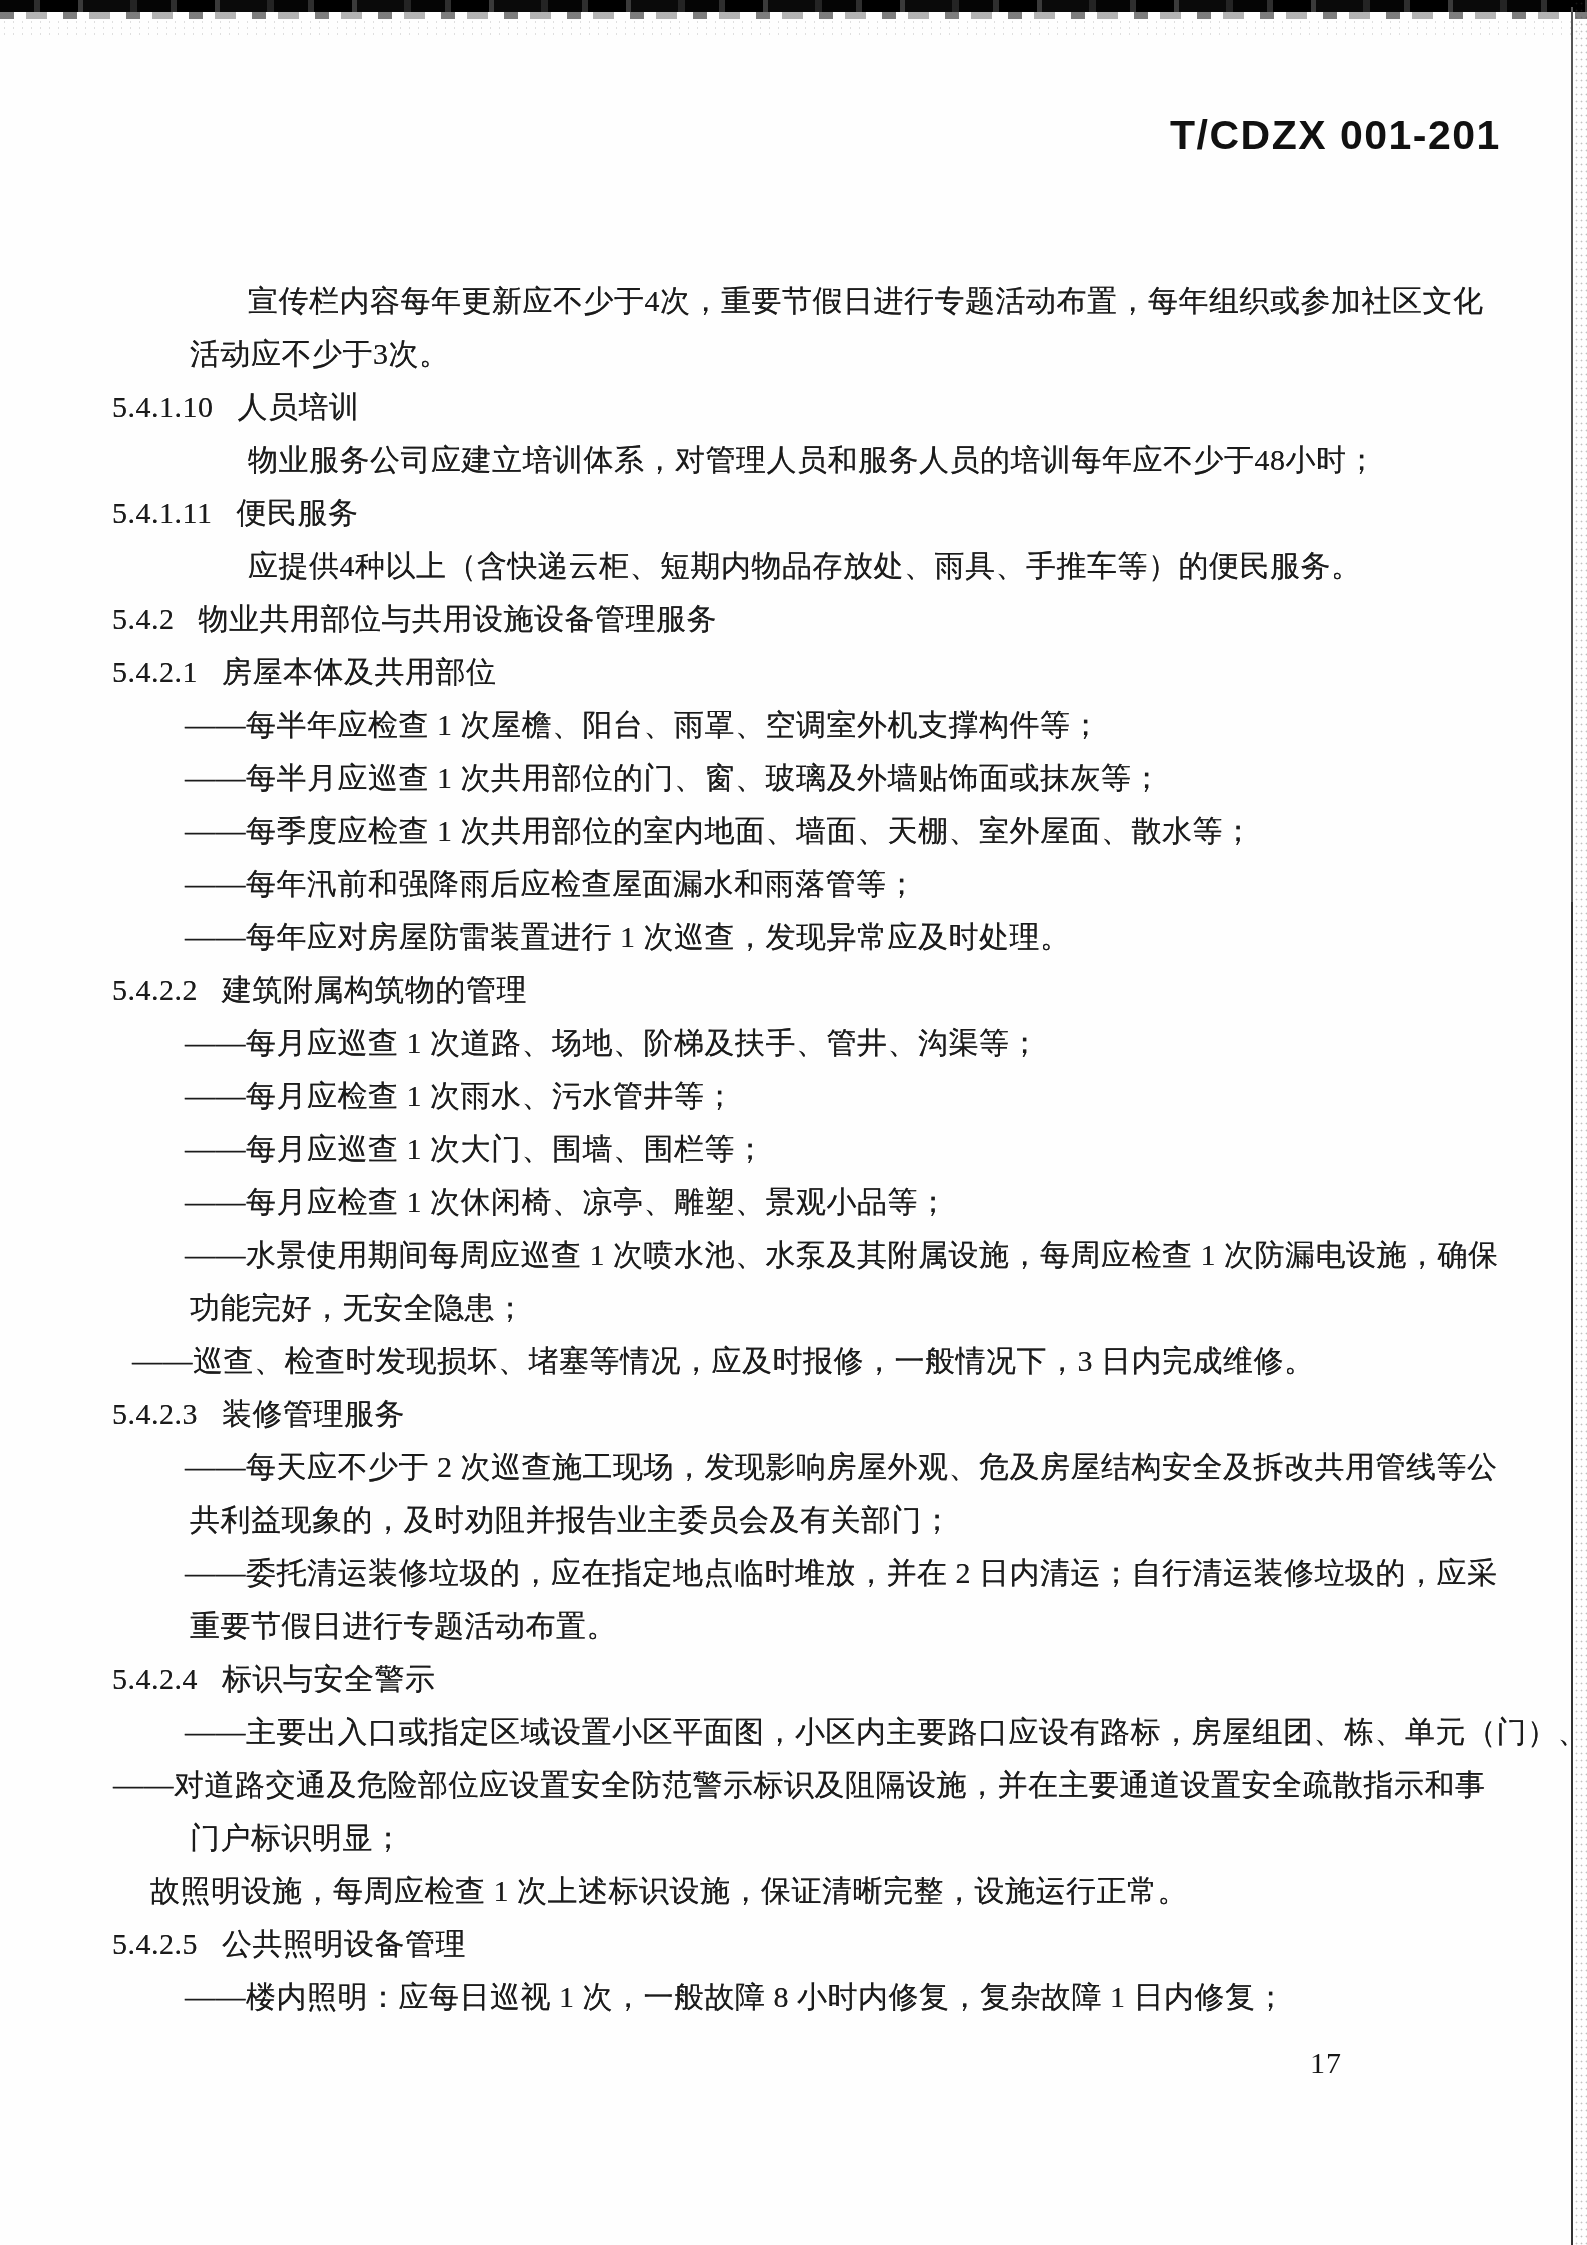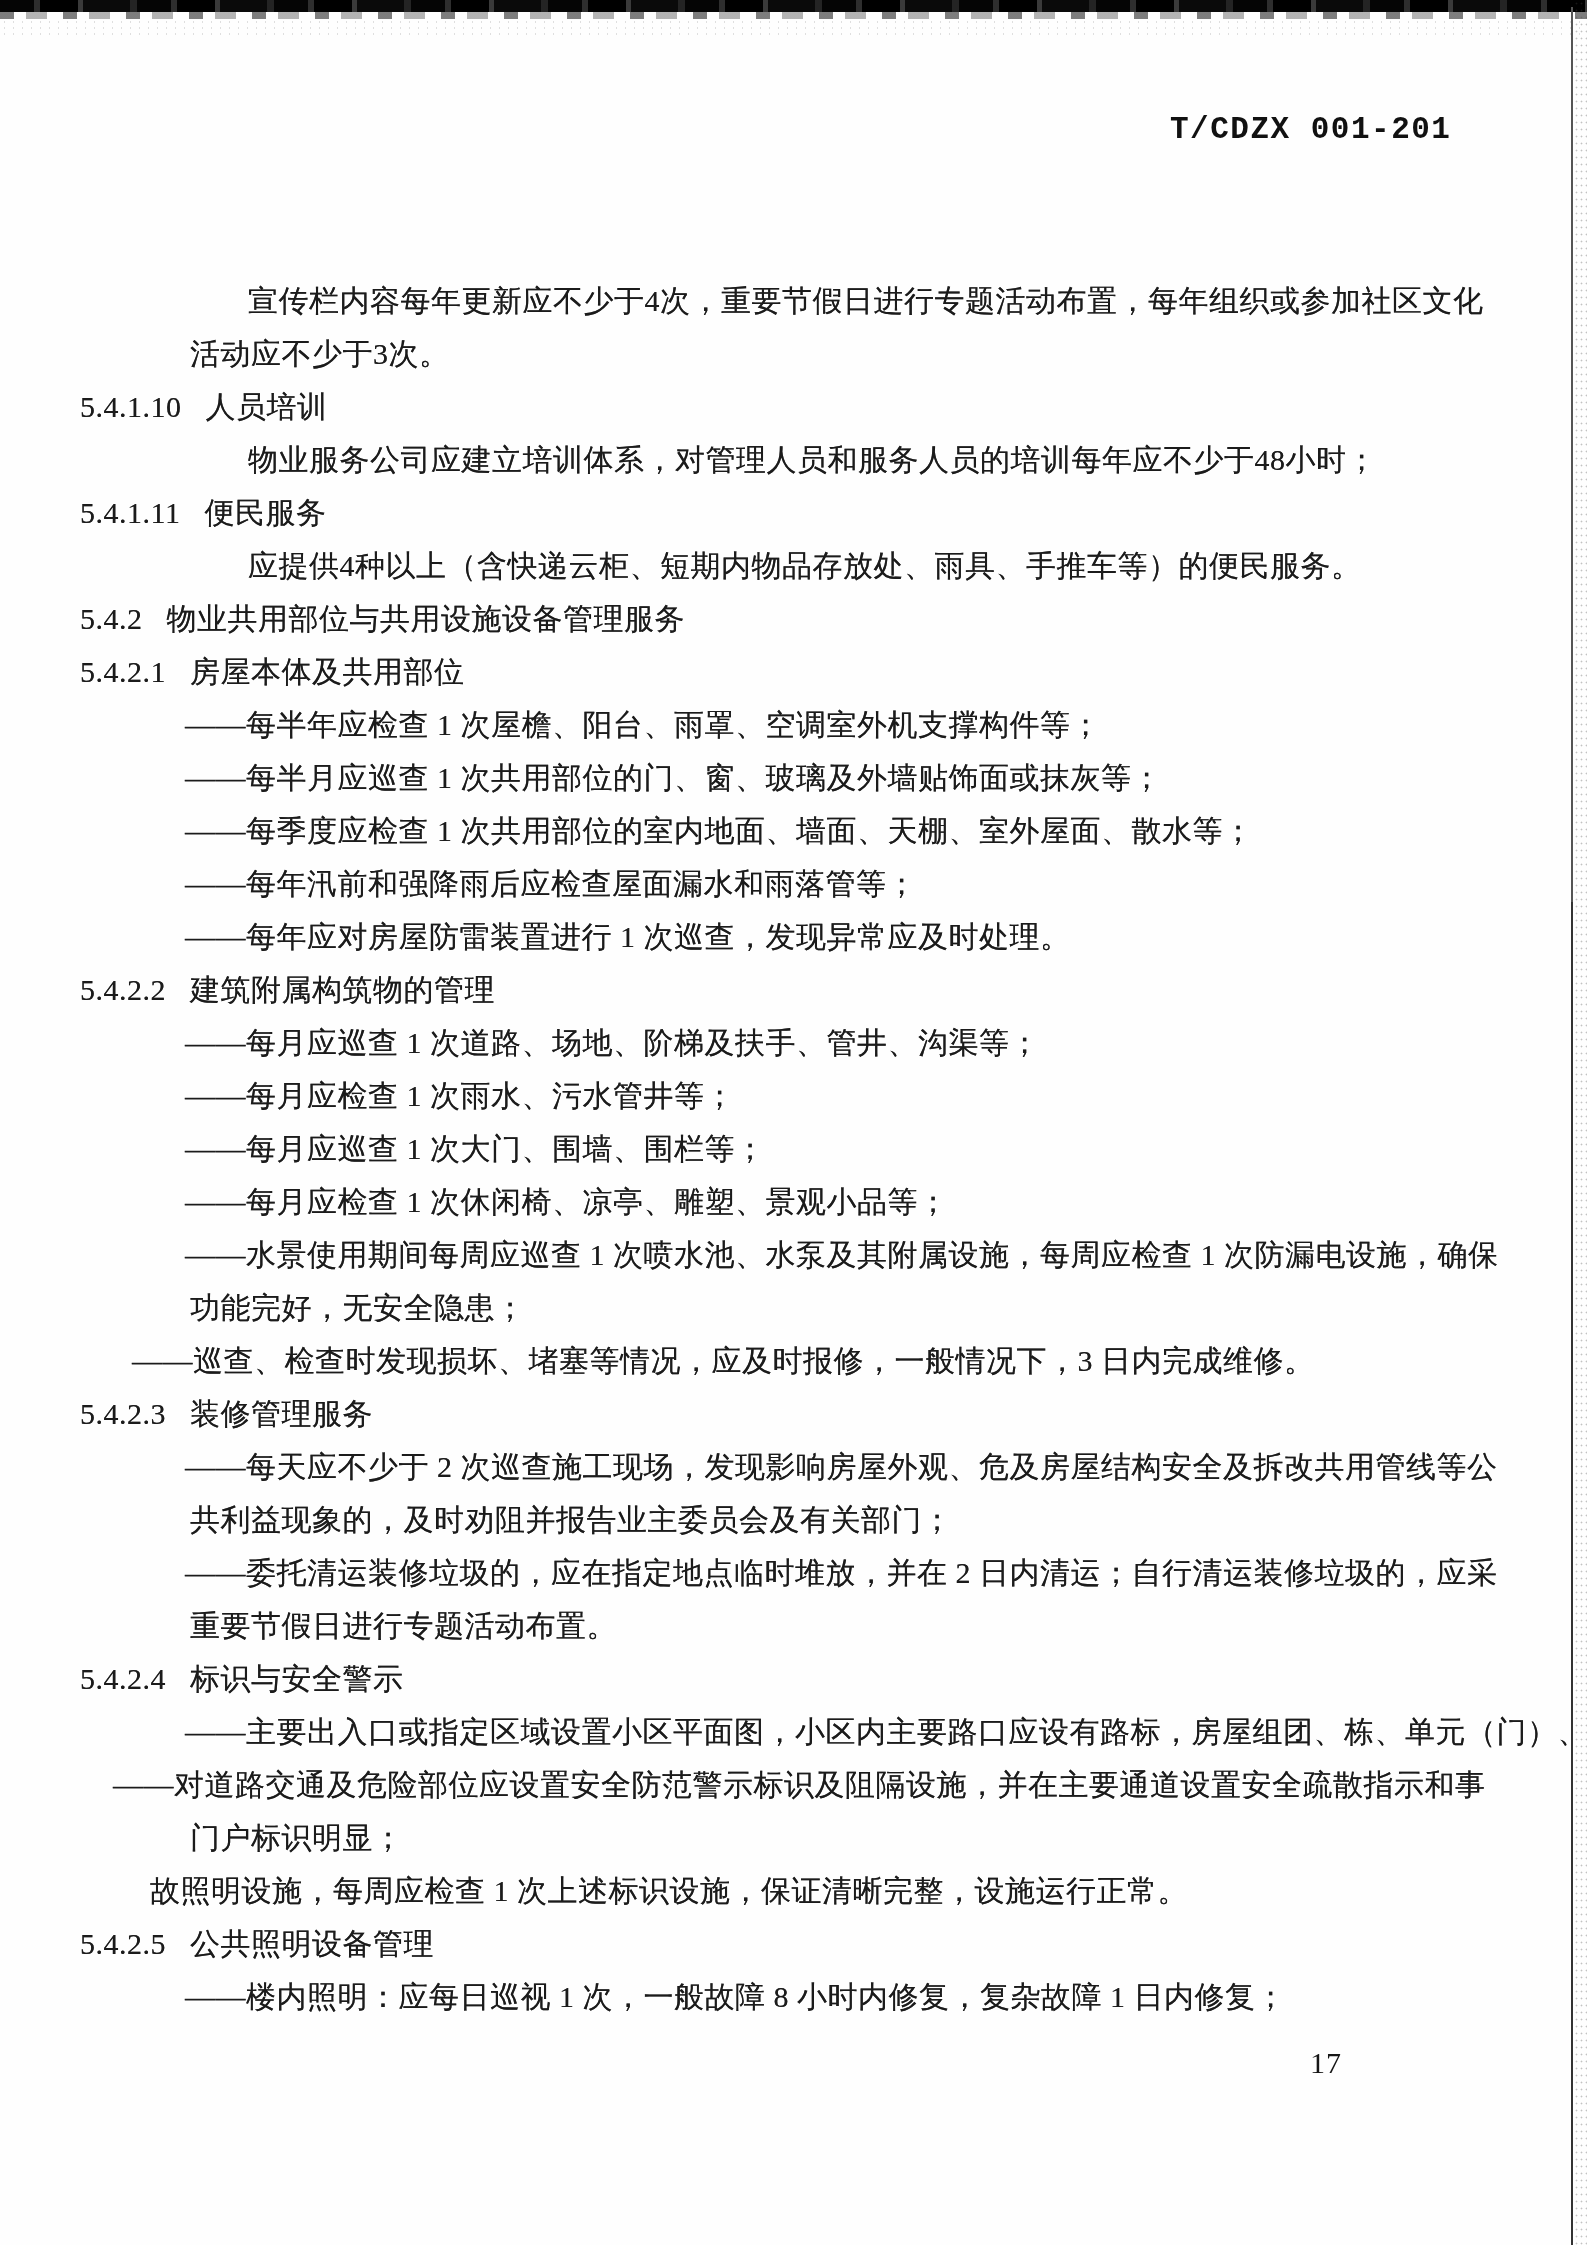--- a/index.html
+++ b/index.html
@@ -34,34 +34,34 @@
     position: absolute; top: 7px; bottom: 0; left: 1571px; width: 2px;
     background: linear-gradient(#555 0 40%, #333 40% 100%);
   }
   .right-noise {
     position: absolute; top: 0; bottom: 0; left: 1574px; right: 0;
     background-image: radial-gradient(circle, rgba(70,70,70,.55) 0.8px, transparent 1.1px);
     background-size: 5px 7px; opacity: .6;
   }
   .header-code {
     position: absolute; top: 112px; left: 1170px;
-    font-family: Liberation Mono, monospace;
-    font-size: 31px; font-weight: 600; letter-spacing: 1.5px;
+    font-family: Liberation Sans, sans-serif;
+    font-size: 41px; font-weight: 600; letter-spacing: 1.5px;
     color: #111;
   }
   .content { position: absolute; top: 274px; left: 0; width: 1439px; }
   .line {
     height: 53px; line-height: 53px;
     font-size: 30px; letter-spacing: 0.5px;
     white-space: pre;
     text-shadow: 0 0 0.5px rgba(20,20,20,.7);
   }
   .line.indent  { padding-left: 248px; }  
   .line.body    { padding-left: 190px; }  
-  .line.heading { padding-left: 80px; }  
+  .line.heading { padding-left: 112px; }  
   .line.dash    { padding-left: 185px; }  
   .line.hang1   { padding-left: 132px; }  
   .line.hang2   { padding-left: 113px; }  
   .line.cont150 { padding-left: 150px; }  
   .page-num {
     position: absolute; top: 2046px; left: 1310px;
     font-size: 30px; letter-spacing: 1px; color: #161616;
   }
 </style>
 </head>

